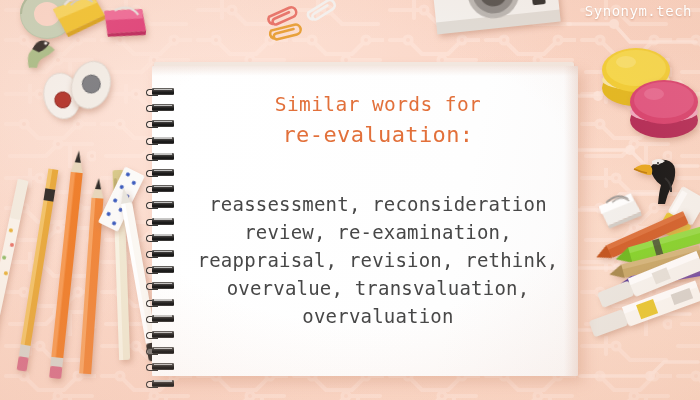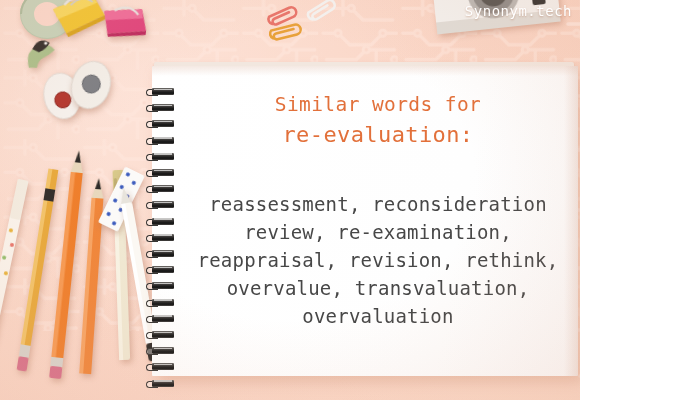--- a/index.html
+++ b/index.html
@@ -9,21 +9,21 @@
   }
   body {
     width: 700px;
     height: 400px;
     overflow: hidden;
     font-family: "DejaVu Sans Mono", monospace;
   }
 
   #scene {
     position: relative;
-    width: 580px;
+    width: 700px;
     height: 400px;
     overflow: hidden;
     background: #737373;
   }
 
   
   .desk-base {
     position: absolute;
     inset: 0;
     background:

